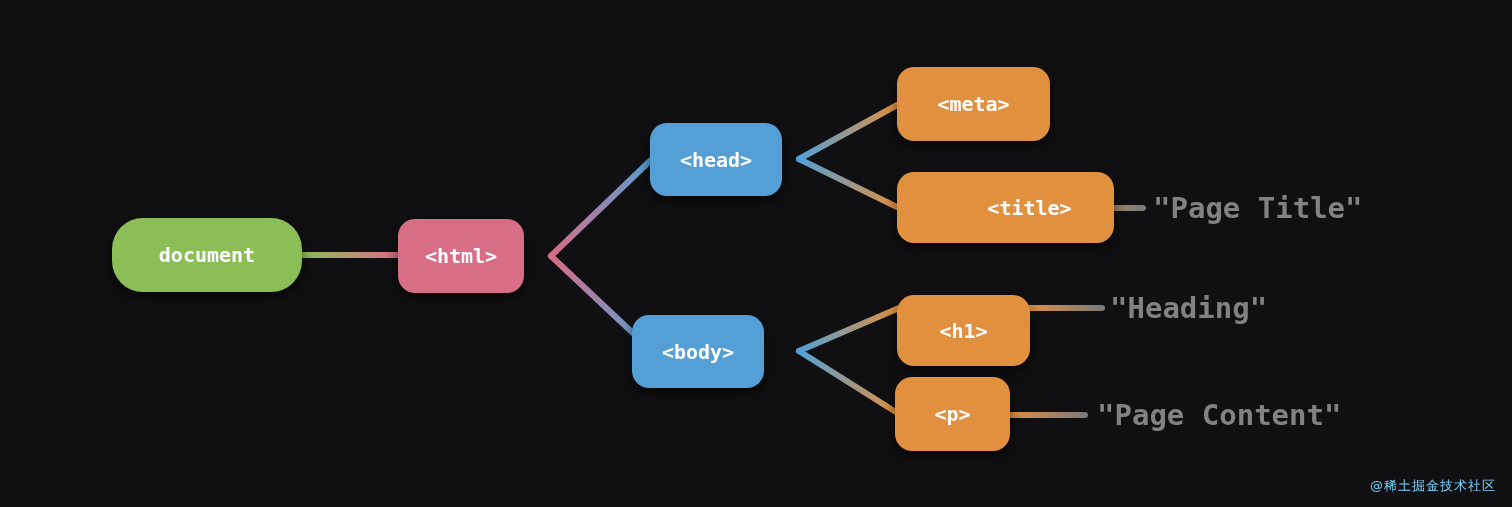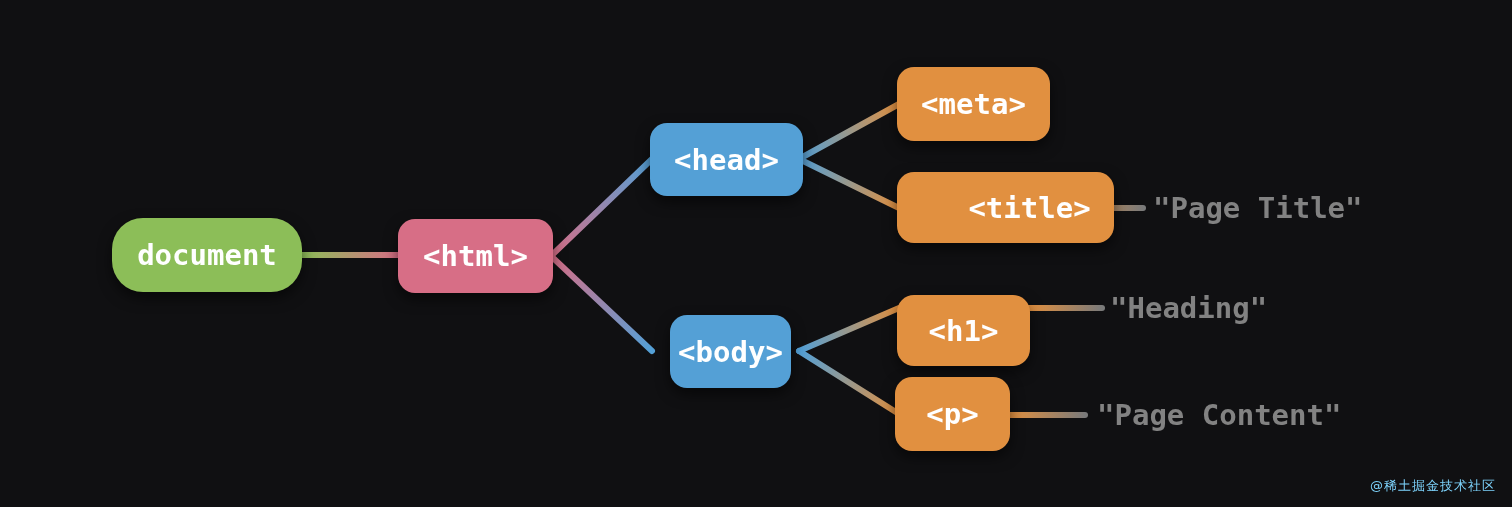--- a/index.html
+++ b/index.html
@@ -22,21 +22,21 @@
     width: 1512px;
     height: 507px;
   }
   .node {
     position: absolute;
     display: flex;
     align-items: center;
     justify-content: center;
     border-radius: 17px;
     color: #ffffff;
-    font-size: 29px;
+    font-size: 20px;
     font-weight: bold;
     box-shadow: 0 6px 14px rgba(0,0,0,0.55);
   }
   .fill-green  { background: #8cbe58; }
   .fill-pink   { background: #d76e86; }
   .fill-blue   { background: #54a0d6; }
   .fill-orange { background: #e19040; }
   .leaf-text {
     position: absolute;
     color: #828282;
@@ -112,29 +112,29 @@
     <line x1="799" y1="351" x2="899" y2="414" stroke="url(#g-body-p)" stroke-width="6" stroke-linecap="round"></line>
     <line x1="1065" y1="208" x2="1143" y2="208" stroke="url(#g-title-text)" stroke-width="6" stroke-linecap="round"></line>
     <line x1="1028" y1="308" x2="1102" y2="308" stroke="url(#g-h1-text)" stroke-width="6" stroke-linecap="round"></line>
     <line x1="1008" y1="415" x2="1085" y2="415" stroke="url(#g-p-text)" stroke-width="6" stroke-linecap="round"></line>
   </svg>
 
   <div class="node fill-green" style="left:112px; top:218px; width:190px; height:74px;border-radius:31px;">
     <span>document</span>
   </div>
 
-  <div class="node fill-pink" style="left:398px; top:219px; width:155px; height:74px;">
+  <div class="node fill-pink" style="left:398px; top:219px; width:126px; height:74px;">
     <span>&lt;html&gt;</span>
   </div>
 
-  <div class="node fill-blue" style="left:650px; top:123px; width:153px; height:73px;">
+  <div class="node fill-blue" style="left:650px; top:123px; width:132px; height:73px;">
     <span>&lt;head&gt;</span>
   </div>
 
-  <div class="node fill-blue" style="left:670px; top:315px; width:121px; height:73px;">
+  <div class="node fill-blue" style="left:632px; top:315px; width:132px; height:73px;">
     <span>&lt;body&gt;</span>
   </div>
 
   <div class="node fill-orange" style="left:897px; top:67px; width:153px; height:74px;">
     <span>&lt;meta&gt;</span>
   </div>
 
   <div class="node fill-orange" style="left:897px; top:172px; width:169px; height:71px;padding-left:48px;">
     <span>&lt;title&gt;</span>
   </div>

